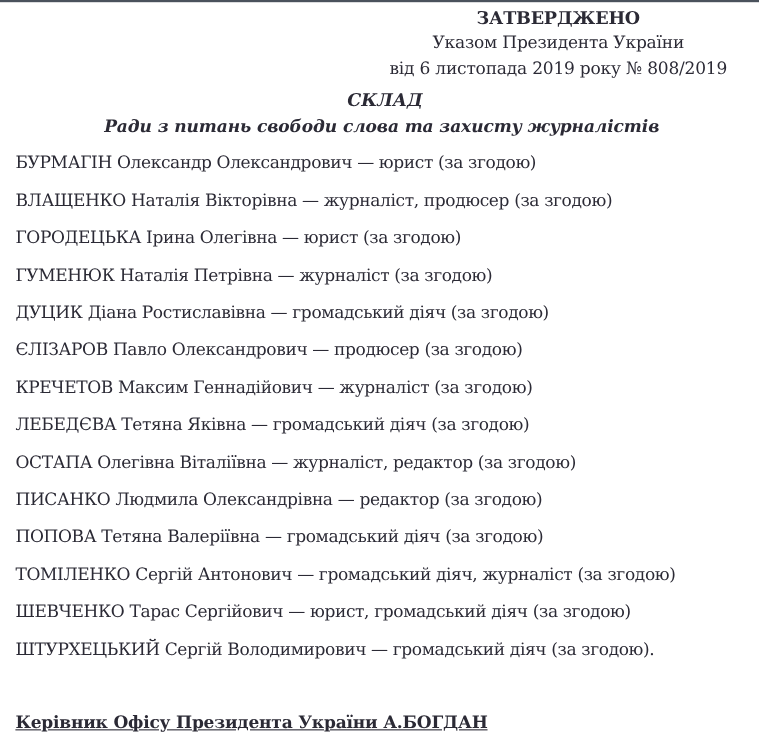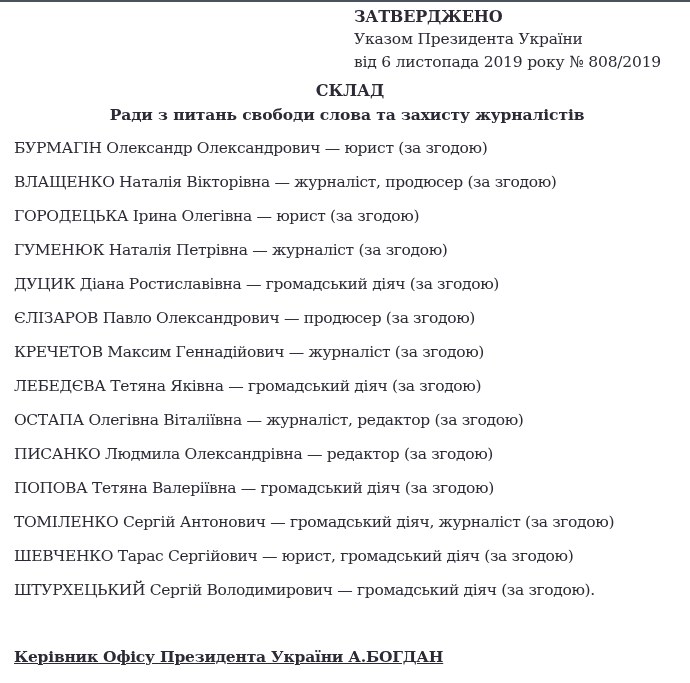--- a/index.html
+++ b/index.html
@@ -18,36 +18,37 @@
     .top-rule {
       position: absolute;
       left: 0; top: 0;
       width: 690px; height: 2px;
       background: #4a525c;
     }
     .approval {
       position: absolute;
       right: 29px;
       top: 5px;
-      text-align: left;
+      text-align: center;
       font-size: 15.5px;
       line-height: 23px;
       letter-spacing: -0.2px;
     }
     .approval .approved {
       font-weight: bold;
       font-size: 16px;
     }
     .title-block {
       position: absolute;
       left: 0; top: 79px;
       width: 690px;
       text-align: center;
       font-weight: bold;
       line-height: 24px;
+      font-style: italic;
     }
     .title-block .title {
       font-size: 16px;
       padding-left: 10px;
     }
     .title-block .subtitle {
       font-size: 15.5px;
       padding-left: 4px;
       letter-spacing: -0.1px;
       text-align: center;

